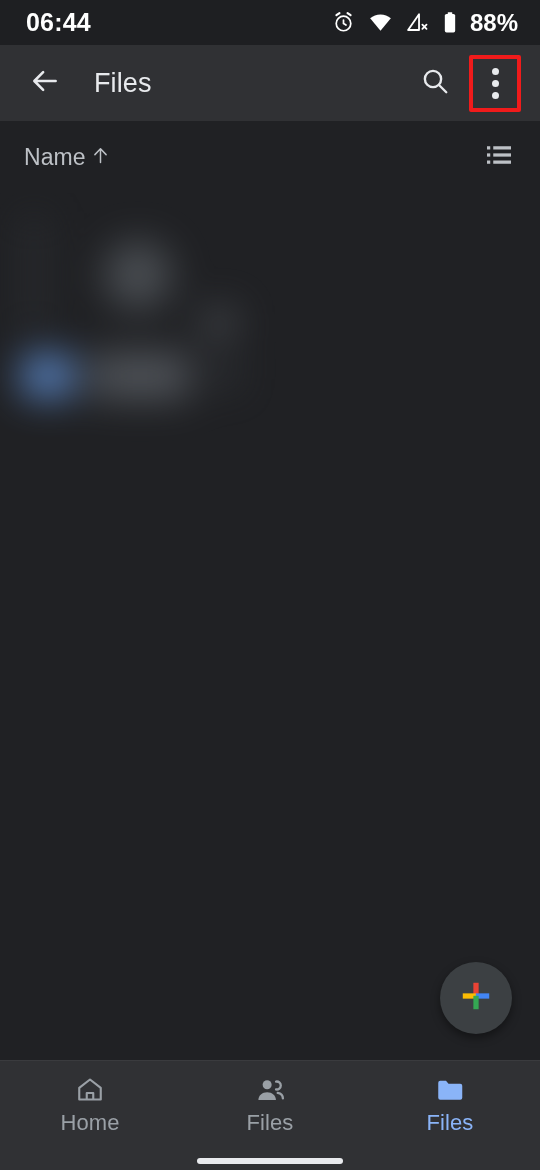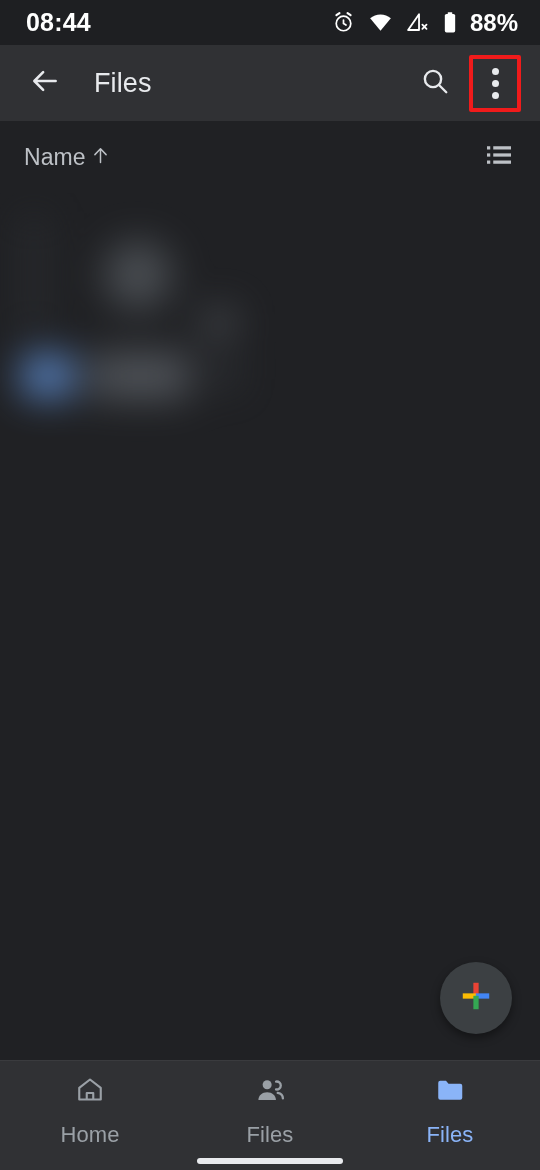--- a/index.html
+++ b/index.html
@@ -246,21 +246,21 @@
     border-top: 1px solid #3a3b3e;
     display: flex;
     align-items: flex-start;
     padding-top: 12px;
   }
   .navitem {
     flex: 1 1 0;
     display: flex;
     flex-direction: column;
     align-items: center;
-    gap: 15px;
+    gap: 3px;
     cursor: pointer;
   }
   .navicon {
     height: 34px;
     display: flex;
     align-items: center;
     justify-content: center;
   }
   .navlabel {
     font-size: 22px;
@@ -285,21 +285,21 @@
     border-radius: 3px;
     background: #e8eaed;
   }
 </style>
 </head>
 <body>
 
 <div class="phone">
 
   <div class="statusbar">
-    <div class="status-clock">08:44</div>
+    <div class="status-clock">06:44</div>
     <div class="status-icons">
 
       <span>
         <svg width="23" height="23" viewBox="0 0 24 24">
           <circle cx="12" cy="13" r="7.6" fill="none" stroke="#ffffff" stroke-width="1.8"></circle>
           <path d="M12 9.4V13l2.6 1.6" fill="none" stroke="#ffffff" stroke-width="1.8" stroke-linecap="round"></path>
           <path d="M4.6 4.4 7.8 2.2M19.4 4.4 16.2 2.2" stroke="#ffffff" stroke-width="2.2" stroke-linecap="round"></path>
         </svg>
       </span>
 

